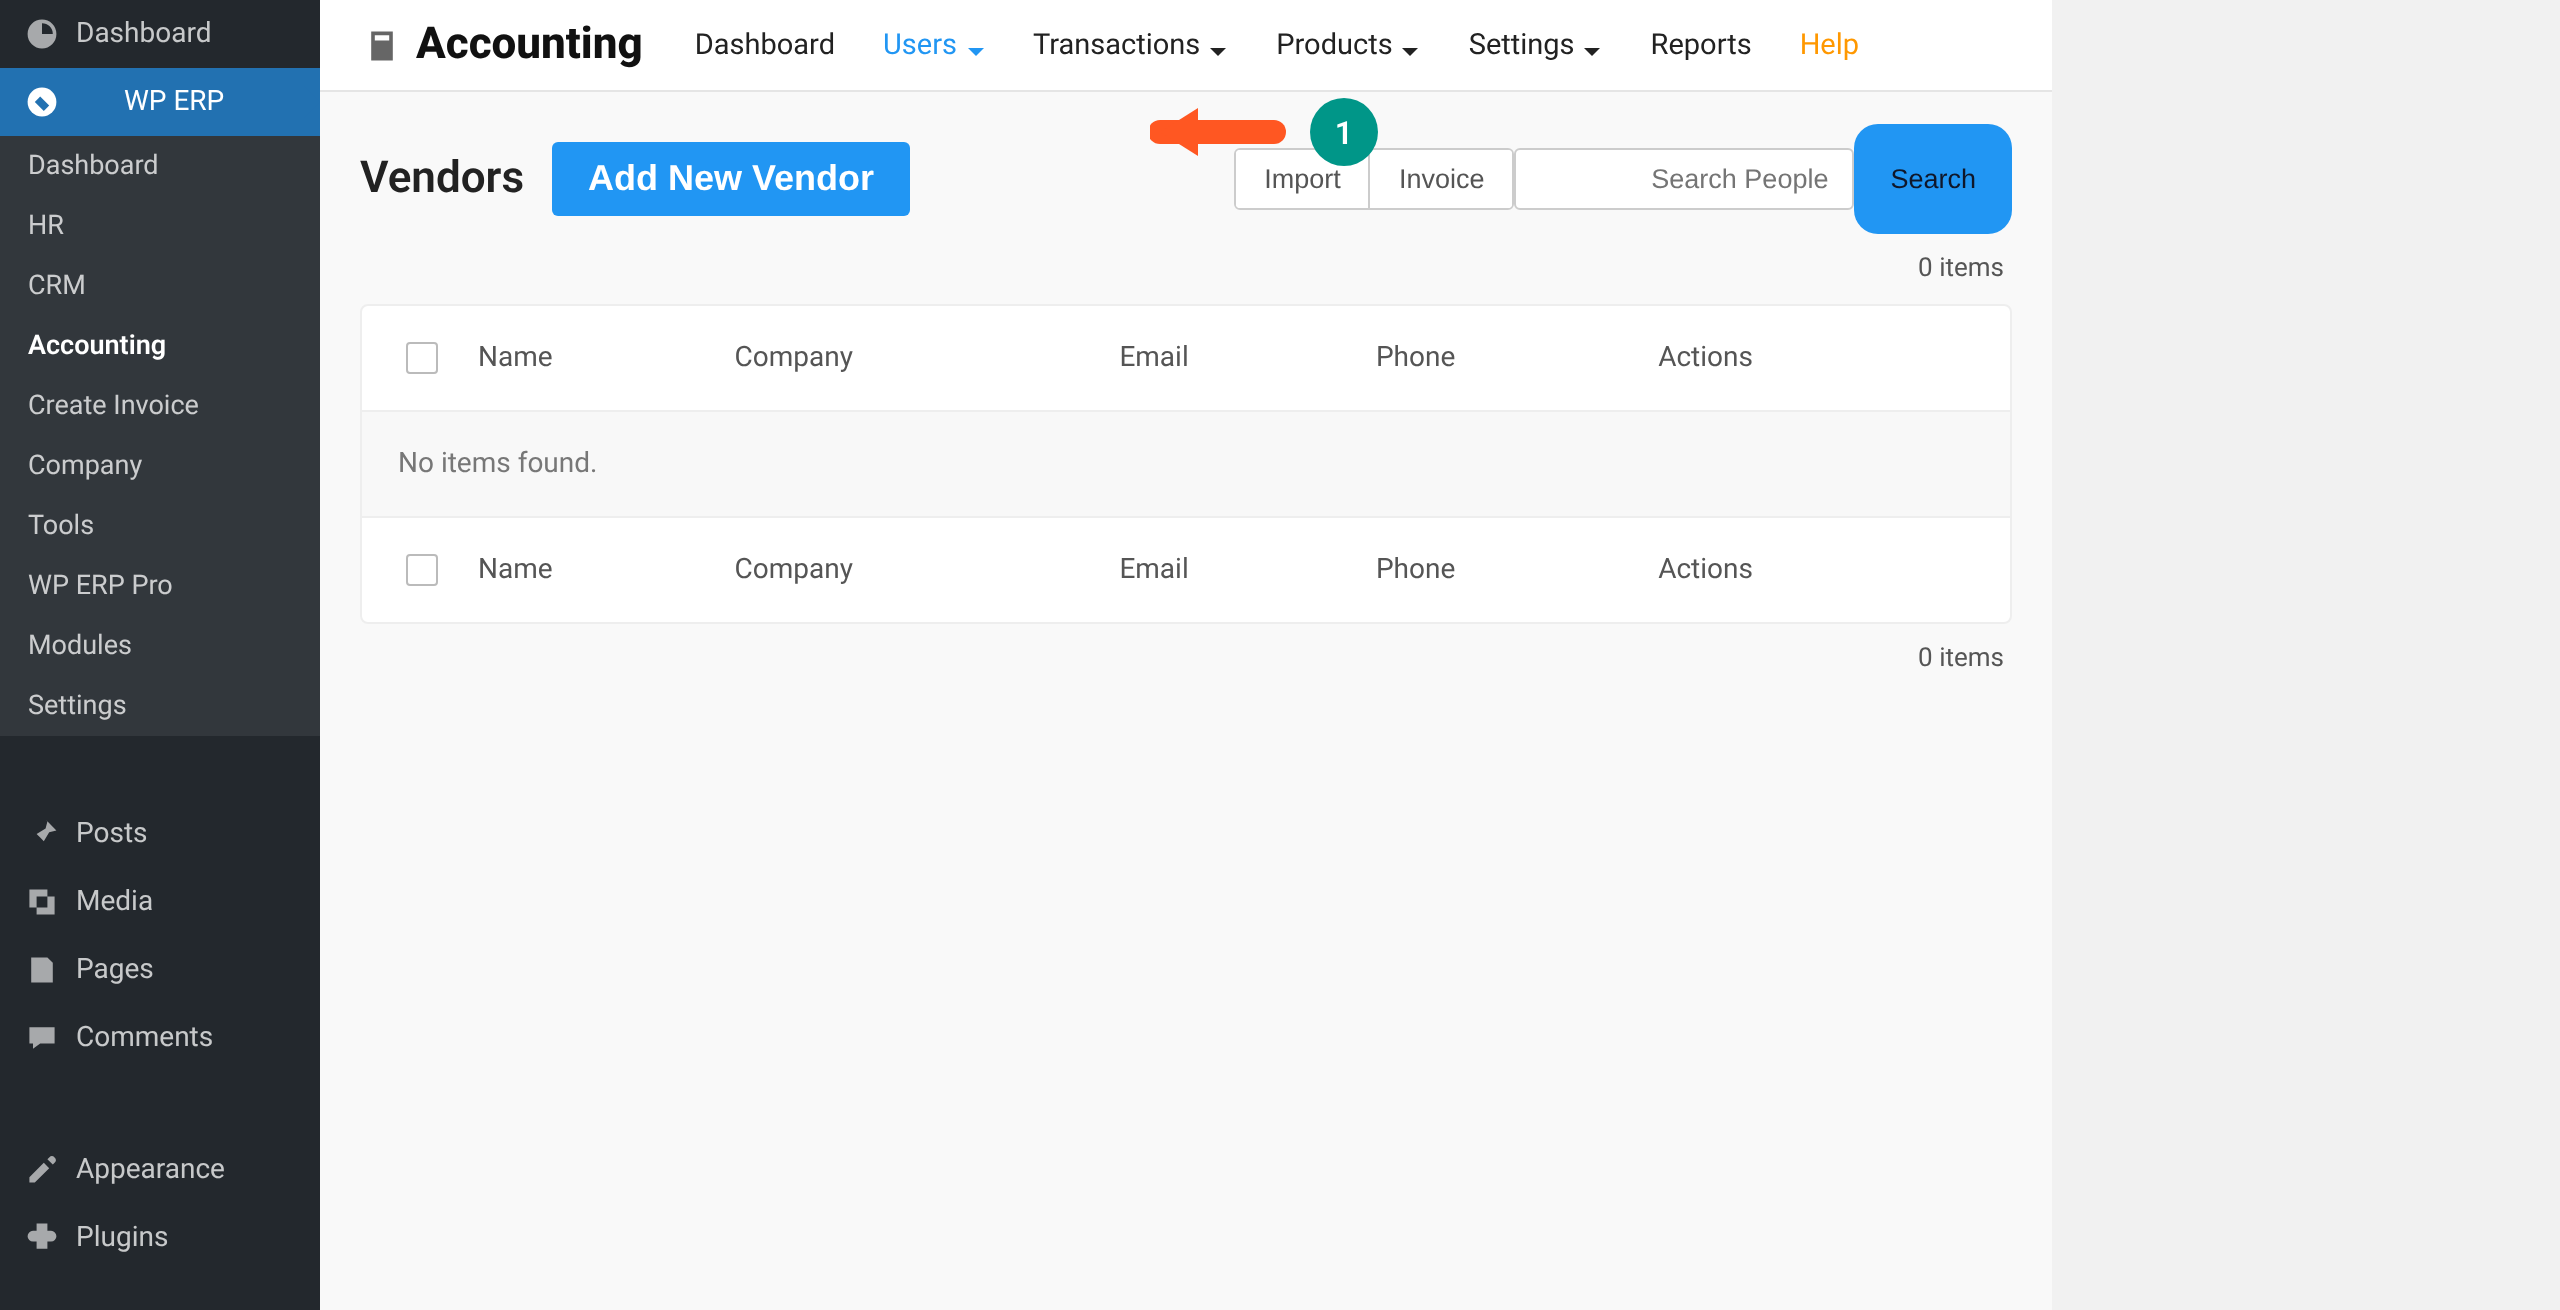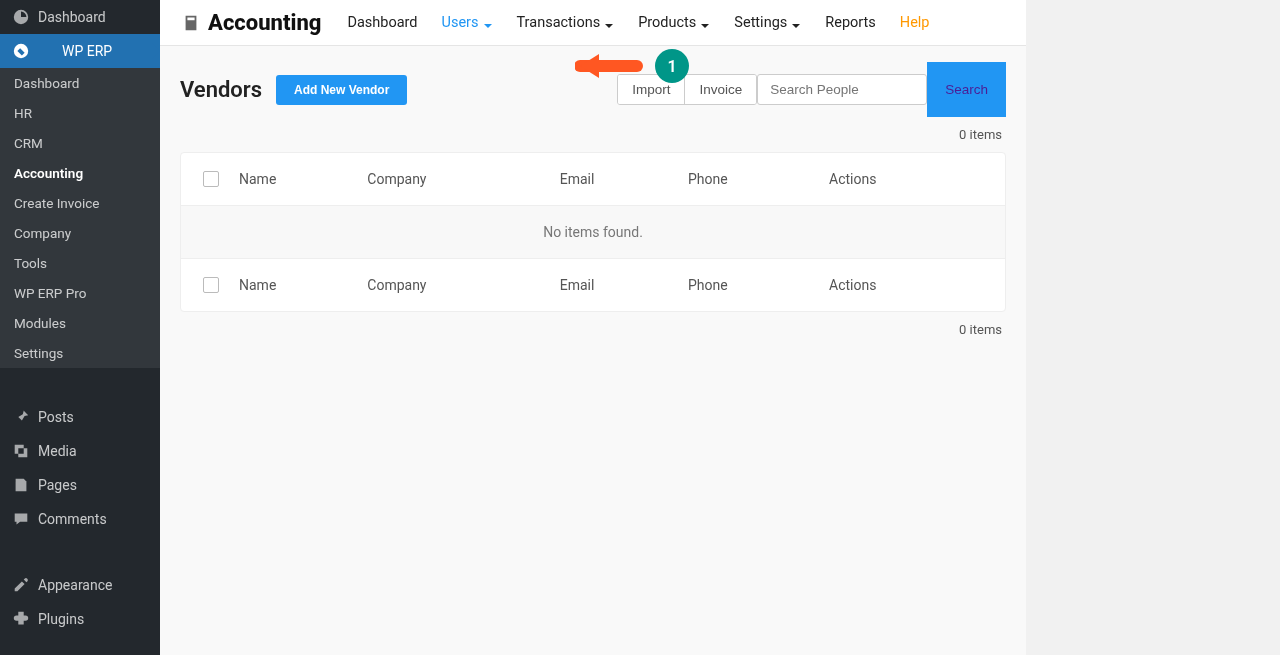--- a/index.html
+++ b/index.html
@@ -28,33 +28,33 @@
     .nav-item { color: #222; cursor: pointer; display: flex; align-items: center; gap: 4px; font-size: 14.5px; }
     .nav-item.active { color: #2196f3; }
     .nav-item.help { color: #ff9800; }
     .chev-down { width: 10px; height: 10px; display: inline-block; }
     .chev-down svg { width: 10px; height: 10px; fill: currentColor; }
 
     
     .body { background: #f9f9f9; flex: 1; padding: 16px 20px; position: relative; }
     .page-header { display: flex; align-items: center; gap: 14px; }
     .page-title { font-size: 22px; font-weight: 600; color: #222; }
-    .btn-primary { background: #2196f3; color: #fff; border: none; border-radius: 3px; padding: 8px 18px; font-size: 12px; font-weight: 600; cursor: pointer; }
+    .btn-primary { background: #2196f3; color: #fff; border: none; border-radius: 3px; padding: 8px 18px; font-size: 18px; font-weight: 600; cursor: pointer; }
     .right-controls { margin-left: auto; display: flex; align-items: center; }
     .btn-group { display: flex; border: 1px solid #ccc; border-radius: 3px; overflow: hidden; background: #fff; }
     .btn-group button { background: #fff; border: none; padding: 7px 14px; font-size: 13.5px; color: #555; cursor: pointer; }
     .btn-group button:first-child { border-right: 1px solid #ccc; }
-    .search-input { border: 1px solid #ccc; border-radius: 3px; padding: 7px 12px; width: 170px; font-size: 13.5px; }
-    .btn-search { background: #2196f3; color: #4c1d95; border: none; border-radius: 0; padding: 20px 18px; font-size: 13.5px; cursor: pointer; }
+    .search-input { border: 1px solid #ccc; border-radius: 3px; padding: 7px 12px; width: 170px; font-size: 13.5px; text-align: right; }
+    .btn-search { background: #2196f3; color: #0f172a; border: none; border-radius: 12px; padding: 20px 18px; font-size: 13.5px; cursor: pointer; }
 
     .count-row { text-align: right; padding: 10px 4px; color: #555; font-size: 13px; }
 
     .table-wrap { background: #fff; border: 1px solid #eee; border-radius: 4px; }
     .table-head, .table-foot { display: flex; align-items: flex-start; padding: 18px 22px; color: #555; font-size: 14px; }
-    .table-empty { text-align: center; padding: 18px; border-top: 1px solid #eee; border-bottom: 1px solid #eee; color: #777; background: #f8f8f8;}
+    .table-empty { padding: 18px; border-top: 1px solid #eee; border-bottom: 1px solid #eee; color: #777; background: #f8f8f8;}
     .col-check { width: 36px; display: flex; }
     .col-name { flex: 1.0; }
     .col-company { flex: 1.5; }
     .col-email { flex: 1.0; }
     .col-phone { flex: 1.1; }
     .col-actions { flex: 1.2; }
     .checkbox { width: 16px; height: 16px; border: 1px solid #bbb; border-radius: 2px; background: #fff; display: inline-block; cursor: pointer; }
 
     
     .anno-arrow { position: absolute; top: 3px; left: 415px; display: flex; align-items: center; }

